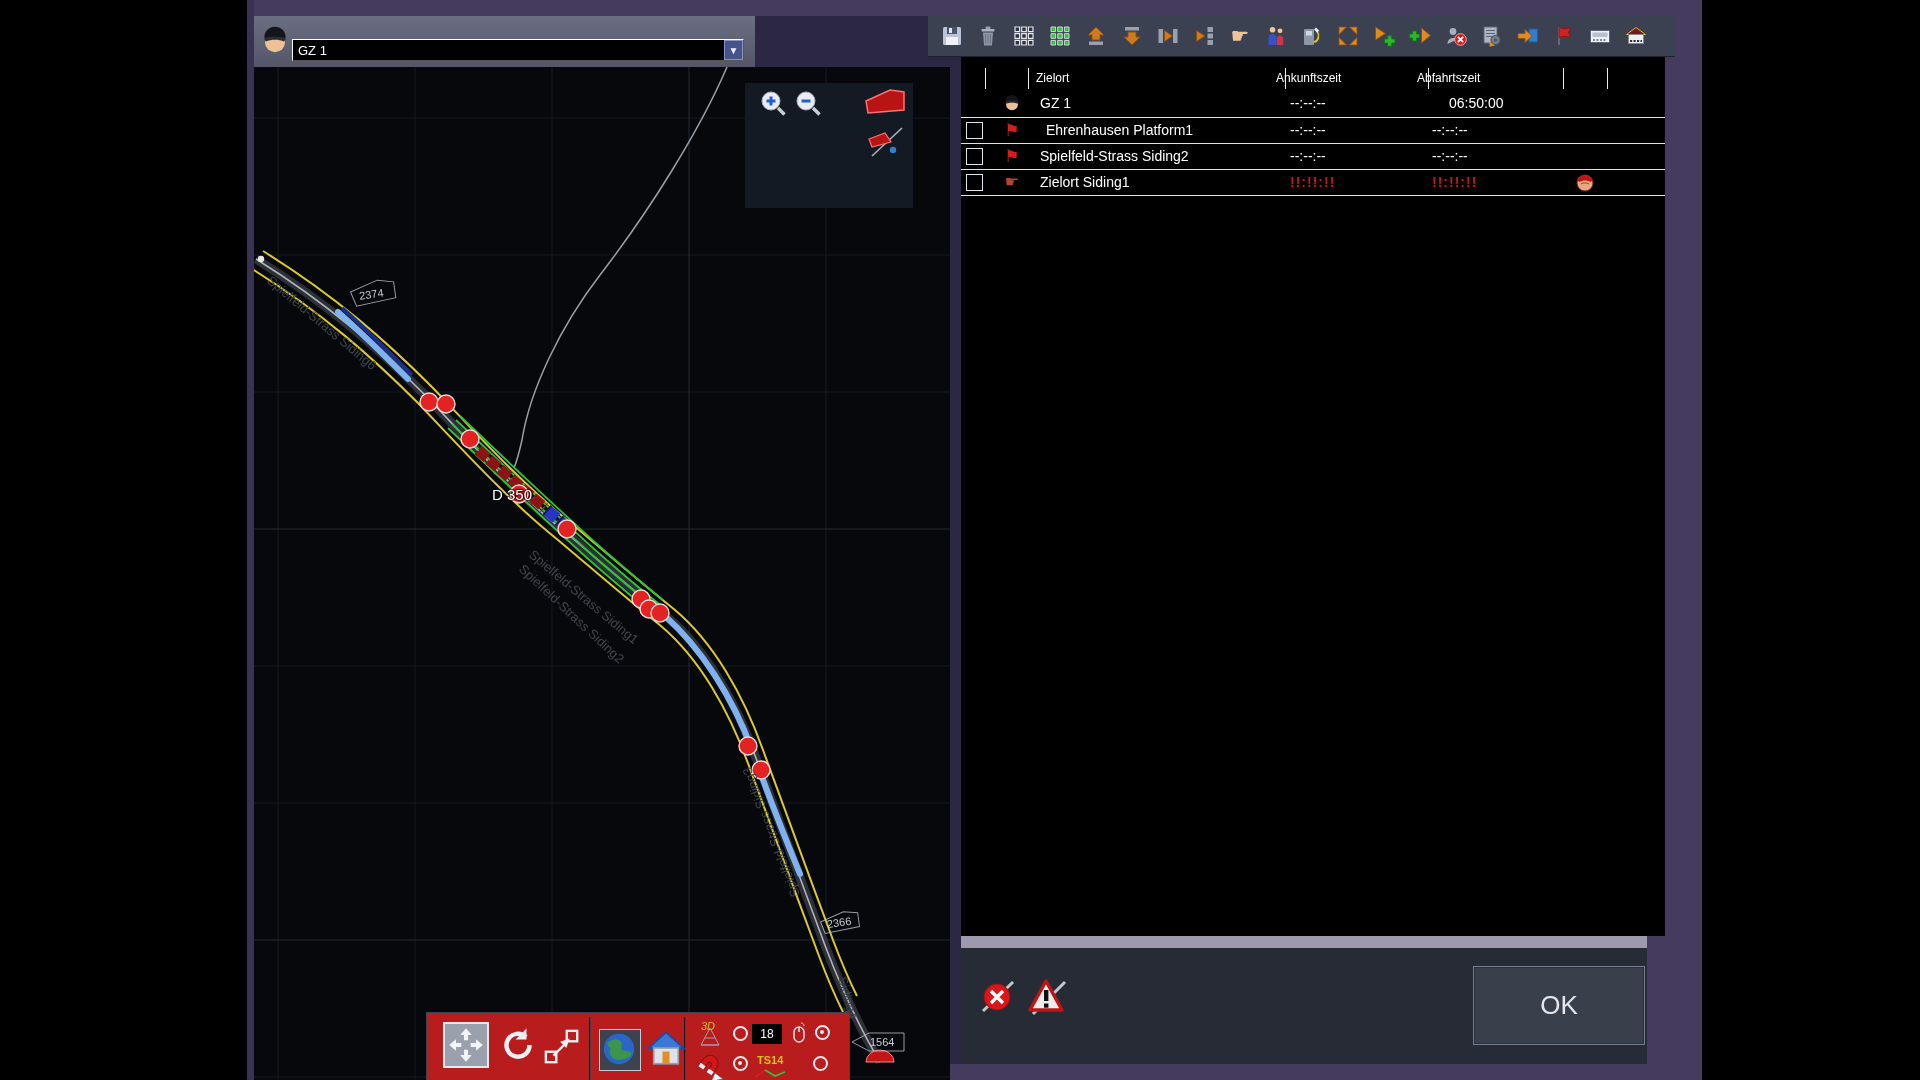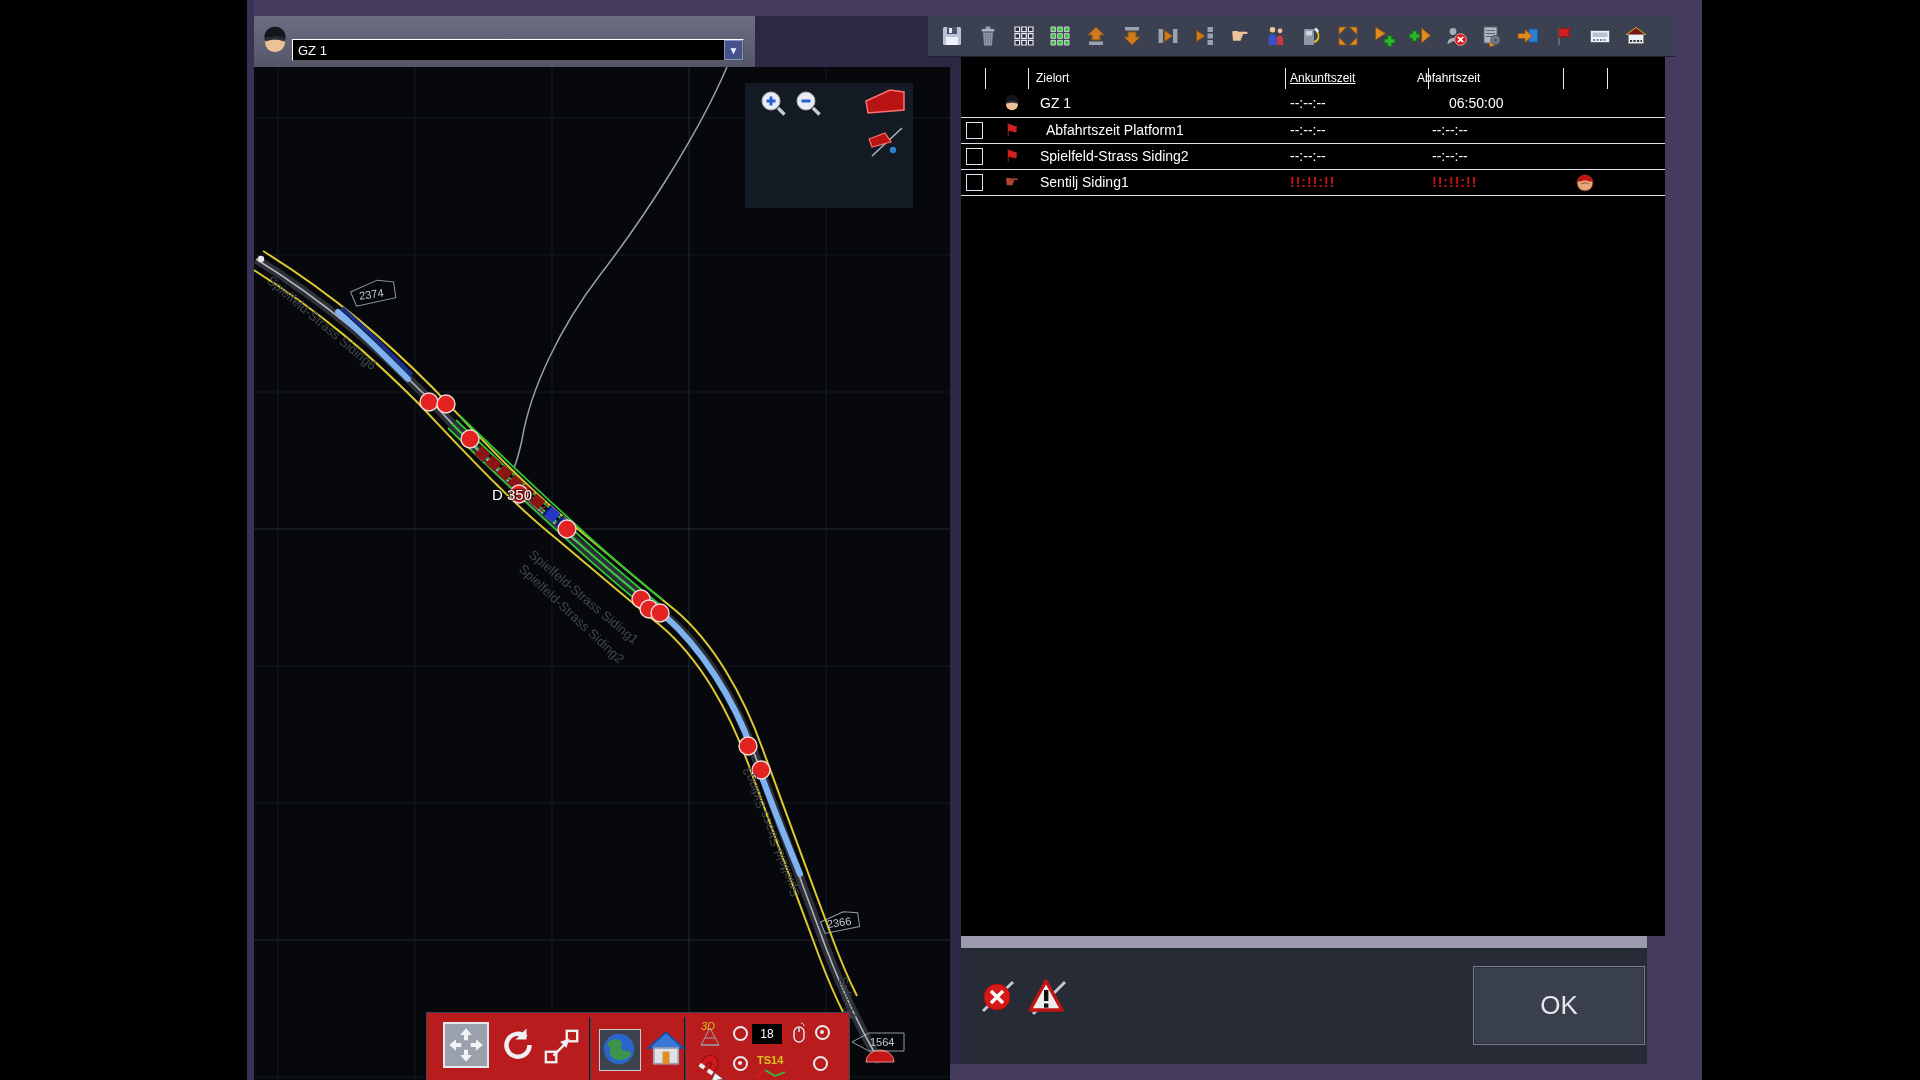--- a/index.html
+++ b/index.html
@@ -391,59 +391,59 @@
 
 <div class="abs" id="schedule">
   <div id="sch-header">
     <div class="hdr-div" style="left:24px;"></div>
     <div class="hdr-div" style="left:67px;"></div>
     <div class="hdr-div" style="left:324px;"></div>
     <div class="hdr-div" style="left:467px;"></div>
     <div class="hdr-div" style="left:602px;"></div>
     <div class="hdr-div" style="left:646px;"></div>
     <span class="hdr-lbl" style="left:75px;">Zielort</span>
-    <span class="hdr-lbl" style="left:329px;text-decoration:underline;">Ankunftszeit</span>
+    <span class="hdr-lbl" style="left:315px;">Ankunftszeit</span>
     <span class="hdr-lbl" style="left:456px;">Abfahrtszeit</span>
   </div>
 
   <div class="srow" style="top:23px;">
     <svg class="rowicon" viewBox="0 0 24 30" style="width:18px;height:23px;left:42px;">
       <circle cx="12" cy="16" r="8" fill="#eec096"></circle>
       <path d="M3.5 12c0-5 3.8-8.5 8.5-8.5s8.5 3.5 8.5 8.5l-1.5 1.5c-2.5-2-11.5-2-14 0Z" fill="#14151a"></path>
       <path d="M3 13c3.5-2.2 14.5-2.2 18 0l-1.8 2.4c-3.4-1.8-11-1.8-14.4 0Z" fill="#2a2c36"></path>
     </svg>
     <span class="cell" style="left:79px;">GZ 1</span>
     <span class="cell" style="left:329px;">--:--:--</span>
     <span class="cell" style="left:488px;">06:50:00</span>
   </div>
 
   <div class="srow" style="top:50px;">
     <div class="sep" style="top:0;"></div>
     <span class="cb"></span>
     <span class="rowicon glyph" style="color:#cf1f1f;font-size:17px;top:3px;">⚑</span>
-    <span class="cell" style="left:85px;">Abfahrtszeit Platform1</span>
+    <span class="cell" style="left:85px;">Ehrenhausen Platform1</span>
     <span class="cell" style="left:329px;">--:--:--</span>
     <span class="cell" style="left:471px;">--:--:--</span>
   </div>
 
   <div class="srow" style="top:76px;">
     <div class="sep" style="top:0;"></div>
     <span class="cb"></span>
     <span class="rowicon glyph" style="color:#cf1f1f;font-size:17px;top:3px;">⚑</span>
     <span class="cell" style="left:79px;">Spielfeld-Strass Siding2</span>
     <span class="cell" style="left:329px;">--:--:--</span>
     <span class="cell" style="left:471px;">--:--:--</span>
   </div>
 
   <div class="srow" style="top:102px;">
     <div class="sep" style="top:0;"></div>
     <div class="sep" style="top:26px;"></div>
     <span class="cb"></span>
     <span class="rowicon glyph" style="color:#b34632;font-size:16px;top:3px;">☛</span>
-    <span class="cell" style="left:79px;">Sentilj Siding1</span>
+    <span class="cell" style="left:79px;">Zielort Siding1</span>
     <span class="cell alert" style="left:329px;">!!:!!:!!</span>
     <span class="cell alert" style="left:471px;">!!:!!:!!</span>
     <svg class="rowicon" style="left:614px;top:3px;width:20px;height:20px;" viewBox="0 0 20 20">
       <circle cx="10" cy="11" r="8" fill="#e8a87c" stroke="#6a3020"></circle>
       <path d="M2.5 8.5a8 8 0 0 1 15 0l-2 1.5c-3-2-8-2-11 0Z" fill="#c01414"></path>
       <path d="M6 12c2-1.5 6-1.5 8 0" stroke="#9a4a30" fill="none"></path>
     </svg>
   </div>
 </div>
 

